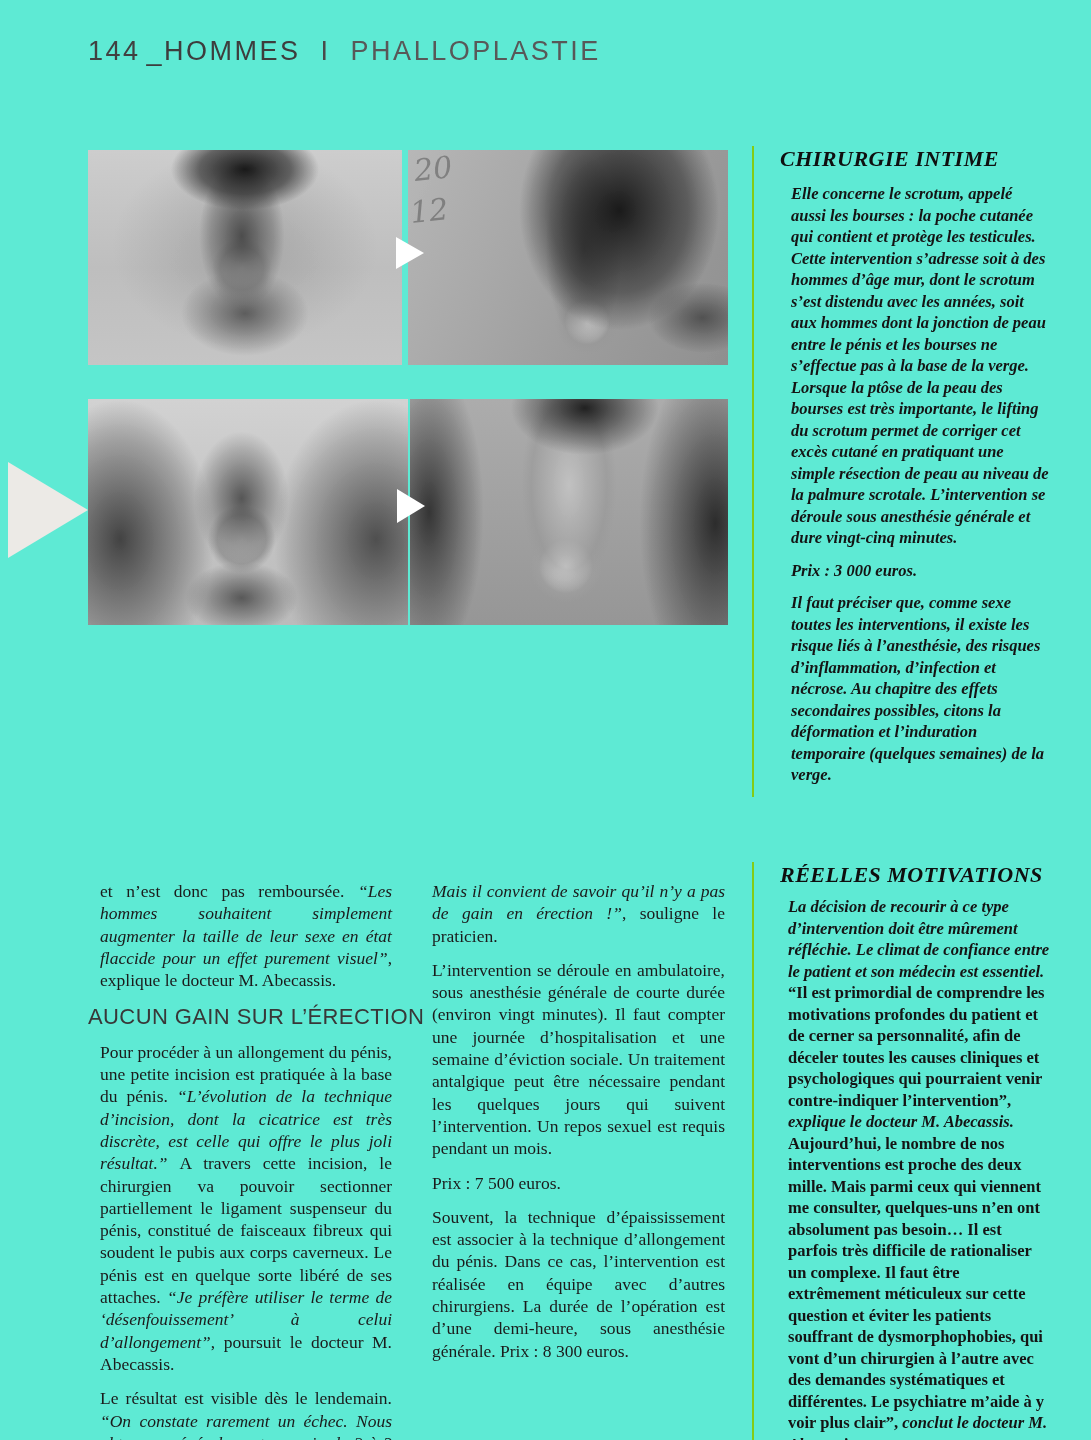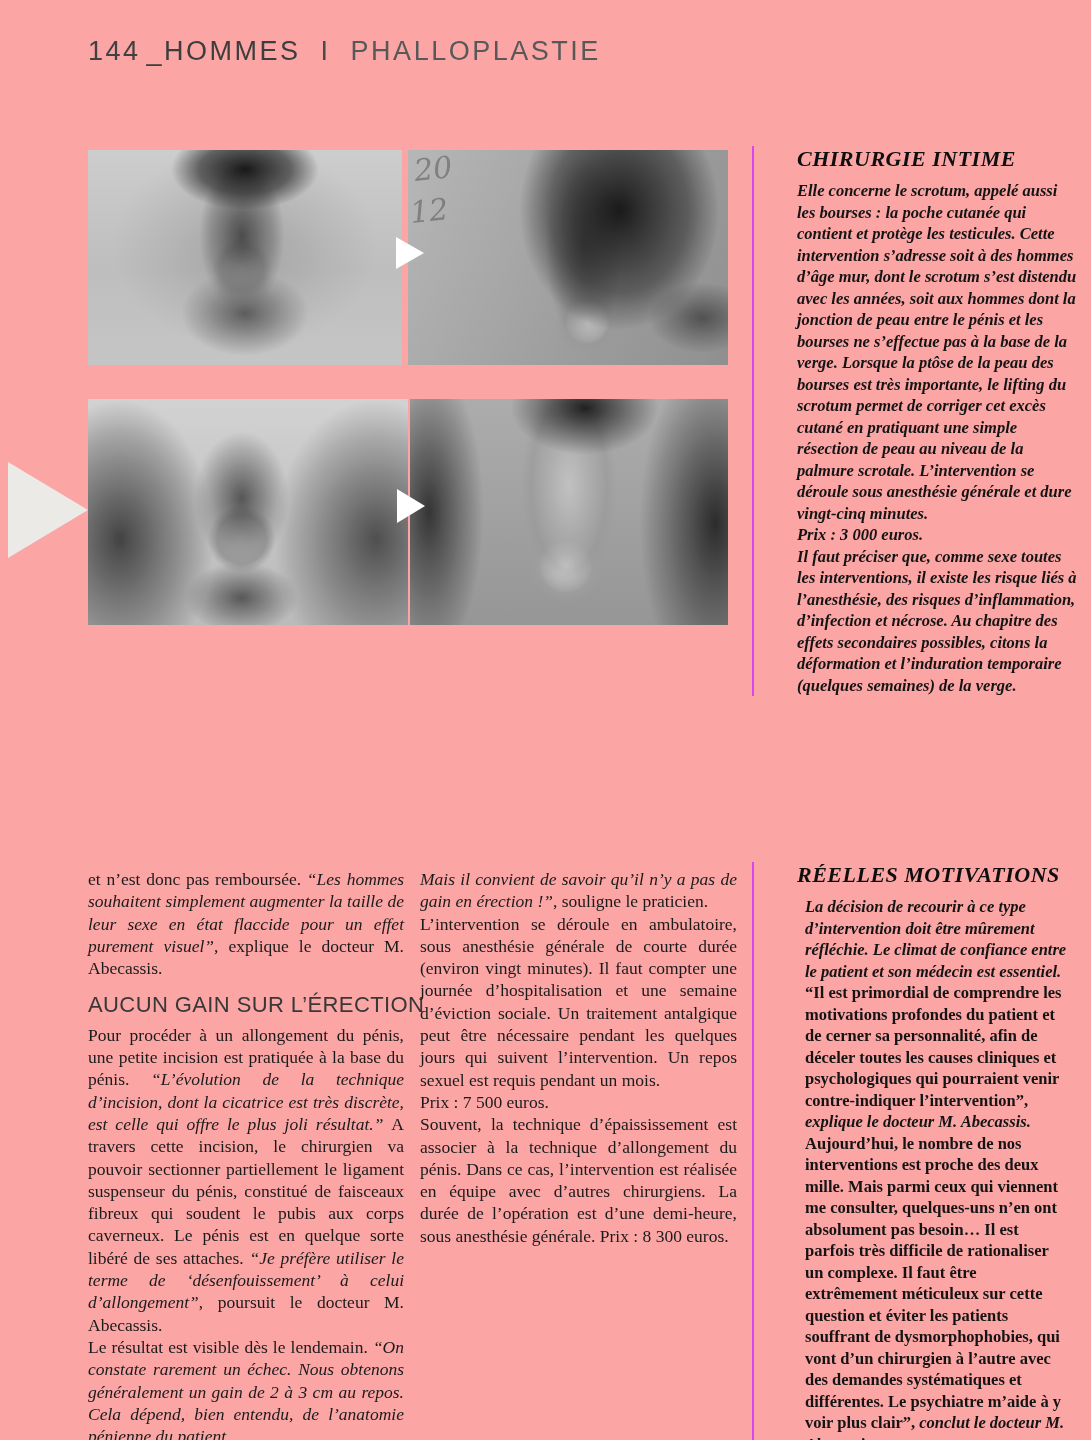--- a/index.html
+++ b/index.html
@@ -1,18 +1,18 @@
 <!DOCTYPE html>
 <html><head>
 <meta charset="utf-8">
 <style>
   html,body { margin:0; padding:0; background:#e8e8e8; }
   .page {
     position:relative; width:1091px; height:1440px;
-    background:#fca5a5; overflow:hidden;
+    background:#5eead4; overflow:hidden;
     font-family:"Liberation Serif", serif; color:#1b1b1b;
   }
 
   
   .header {
     position:absolute; left:88px; top:36px;
     font-family:"Liberation Sans", sans-serif;
     font-size:27px; letter-spacing:2.5px; color:#414141; white-space:nowrap;
   }
   .header .num { margin-right:6px; }
@@ -80,42 +80,42 @@
 
   .caption {
     position:absolute; left:88px; top:632px; width:660px;
     font-family:"Liberation Sans", sans-serif; font-size:19px;
     letter-spacing:.2px; color:#282828;
   }
 
   
   .sidebar {
     position:absolute; left:752px; width:281px;
-    border-left:2px solid #d946ef; padding-left:43px;
+    border-left:2px solid #84cc16; padding-left:26px;
     font-family:"Liberation Serif", serif; font-weight:700; color:#141414;
   }
   .sidebar-top { top:146px; min-height:516px; }
   .sidebar-bottom { top:862px; min-height:498px; }
   .sb-title {
     margin:0 0 8px; font-size:22px; font-style:italic;
     letter-spacing:.5px; color:#0f0f0f;
   }
-  .sb-p { margin:0; font-size:16.5px; line-height:21.5px; font-style:italic; }
+  .sb-p { margin:11px; font-size:16.5px; line-height:21.5px; font-style:italic; }
   .sb-rich { margin:8px; font-size:16.5px; line-height:21.5px; }
   .sb-rich .seg-i { font-style:italic; }
   .sb-rich .seg-r { font-style:normal; }
 
   
   .col {
     position:absolute; top:868px;
     font-size:17.5px; line-height:22.3px; text-align:justify;
   }
   .col-1 { left:88px;  width:316px; }
   .col-2 { left:420px; width:317px; }
-  .col p { margin:0; }
+  .col p { margin:12px; }
   .col .seg-i { font-style:italic; }
   .col .seg-r { font-style:normal; }
   .col-heading {
     font-family:Liberation Sans, sans-serif; font-weight:400;
     font-size:22px; color:#383838; letter-spacing:.4px;
     margin:15px 0 7px; text-align:left; white-space:nowrap;
   }
 </style>
 </head>
 <body>

